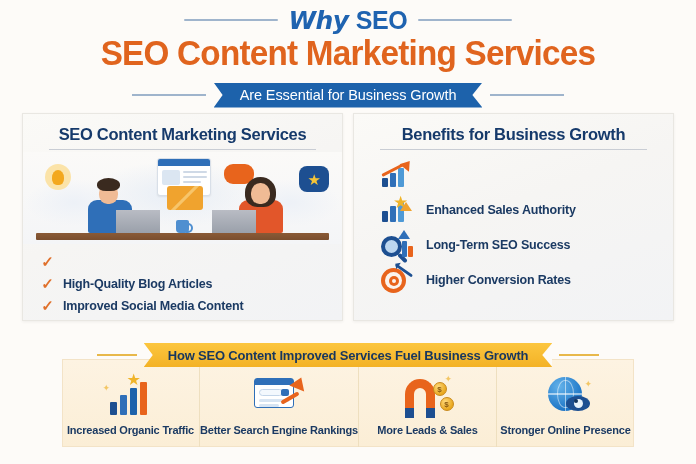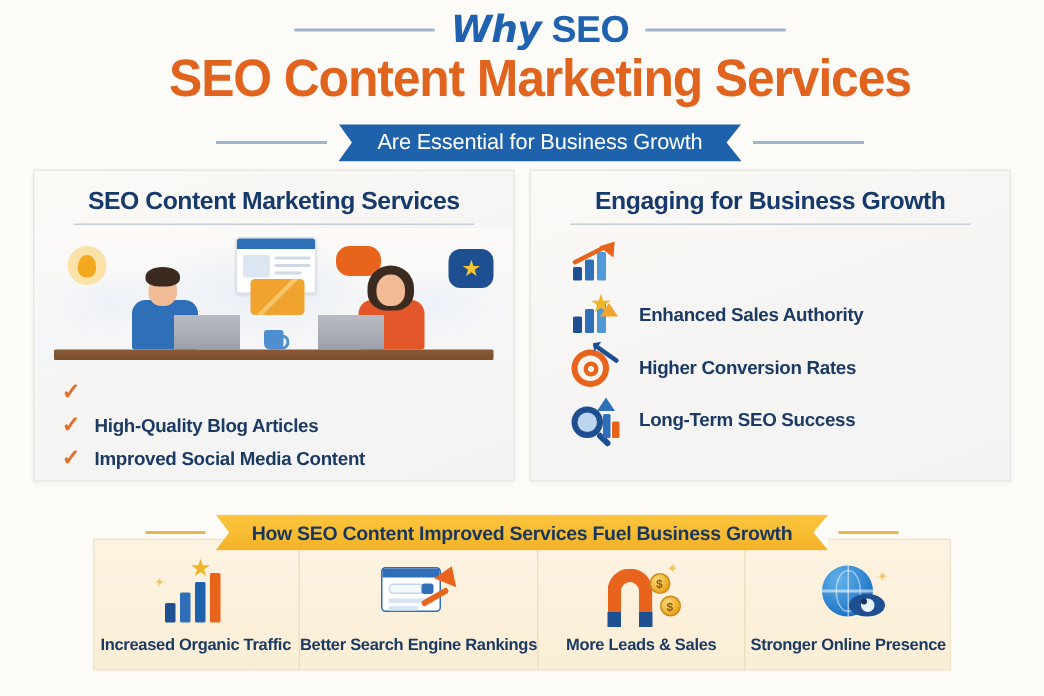--- a/index.html
+++ b/index.html
@@ -9,21 +9,21 @@
     background:#fdfbf7;
     overflow:hidden;
   }
   .poster {
     position:relative;
     width:696px; height:464px;
     background:#fdfbf8;
   }
 
   
-  .header { position:absolute; left:12px; top:0; width:632px; height:112px; }
+  .header { position:absolute; left:0; top:0; width:632px; height:112px; }
 
   .eyebrow-row {
     position:absolute; left:0; top:6px; width:696px; height:28px;
     display:flex; align-items:center; justify-content:center; gap:10px;
   }
   .rule { height:2px; background:#9fb4cc; border-radius:1px; }
   .rule-l { width:94px; }
   .rule-r { width:94px; }
   .eyebrow {
     display:flex; align-items:baseline; gap:7px;
@@ -451,21 +451,21 @@
           <span class="check-text">High-Quality Blog Articles</span>
         </div>
         <div class="check-item">
           <span class="check-mark">✓</span>
           <span class="check-text">Improved Social Media Content</span>
         </div>
       </div>
     </div>
 
     <div class="panel">
-      <div class="panel-title">Engaging for Business Growth</div>
+      <div class="panel-title">Benefits for Business Growth</div>
       <div class="panel-underline"></div>
 
       <div class="benefit-list">
 
         <div class="benefit-item">
           <span class="benefit-icon">
             <span class="bar" style="left:2px;  width:6px; height:9px;  background:#1d4f91;"></span>
             <span class="bar" style="left:10px; width:6px; height:14px; background:#2f6fb8;"></span>
             <span class="bar" style="left:18px; width:6px; height:19px; background:#4f9ad6;"></span>
             <span class="arrow-line" style="left:2px; bottom:13px; width:24px; transform:rotate(-27deg);"></span>
@@ -475,47 +475,47 @@
 
         <div class="benefit-item">
           <span class="benefit-icon">
             <span class="bar" style="left:2px;  width:6px; height:11px; background:#1d4f91;"></span>
             <span class="bar" style="left:10px; width:6px; height:16px; background:#2f6fb8;"></span>
             <span class="bar" style="left:18px; width:6px; height:21px; background:#4f9ad6;"></span>
             <span class="star-ic" style="left:13px; top:0px; color:#f0b429;">★</span>
             <span class="arrow-up" style="right:2px; top:8px; border-bottom-color:#f0a32e;"></span>
           </span>
           <span class="benefit-text">Enhanced Sales Authority</span>
+        </div>
+
+        <div class="benefit-item">
+          <span class="benefit-icon">
+            <span class="mag"></span>
+            <span class="mag-handle"></span>
+            <span class="bar" style="left:22px; width:5px; height:16px; background:#2f6fb8;"></span>
+            <span class="bar" style="left:28px; width:5px; height:11px; background:#e8641c;"></span>
+            <span class="arrow-up" style="right:4px; top:1px; border-bottom-color:#2f6fb8;"></span>
+          </span>
+          <span class="benefit-text">Long-Term SEO Success</span>
         </div>
 
         <div class="benefit-item">
           <span class="benefit-icon">
             <span class="target">
               <span class="target-r2">
                 <span class="target-r3">
                   <span class="target-r4"></span>
                 </span>
               </span>
             </span>
             <span class="dart"></span>
           </span>
           <span class="benefit-text">Higher Conversion Rates</span>
         </div>
 
-        <div class="benefit-item">
-          <span class="benefit-icon">
-            <span class="mag"></span>
-            <span class="mag-handle"></span>
-            <span class="bar" style="left:22px; width:5px; height:16px; background:#2f6fb8;"></span>
-            <span class="bar" style="left:28px; width:5px; height:11px; background:#e8641c;"></span>
-            <span class="arrow-up" style="right:4px; top:1px; border-bottom-color:#2f6fb8;"></span>
-          </span>
-          <span class="benefit-text">Long-Term SEO Success</span>
-        </div>
-
       </div>
     </div>
   </div>
 
   <div class="bottom">
     <div class="bottom-strip"></div>
 
     <div class="yellow-ribbon-row">
       <span class="rule-y"></span>
       <span class="yellow-ribbon">How SEO Content Improved Services Fuel Business Growth</span>

